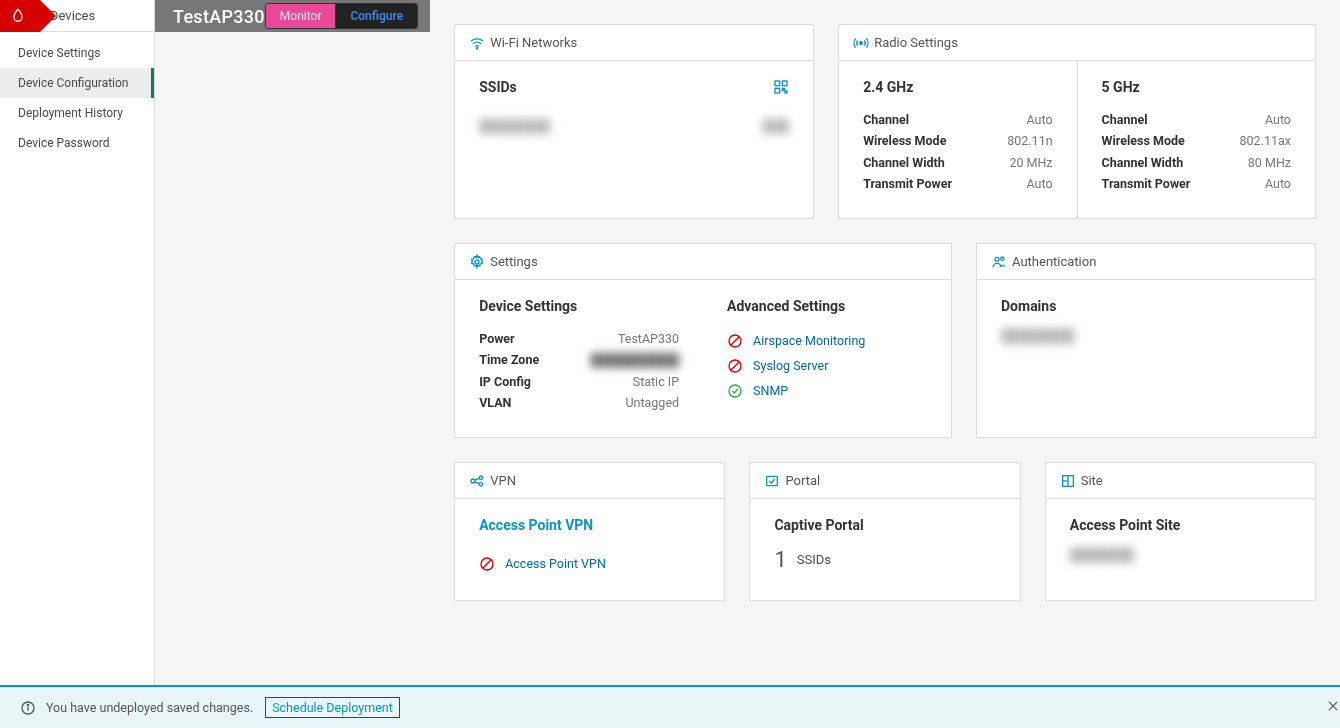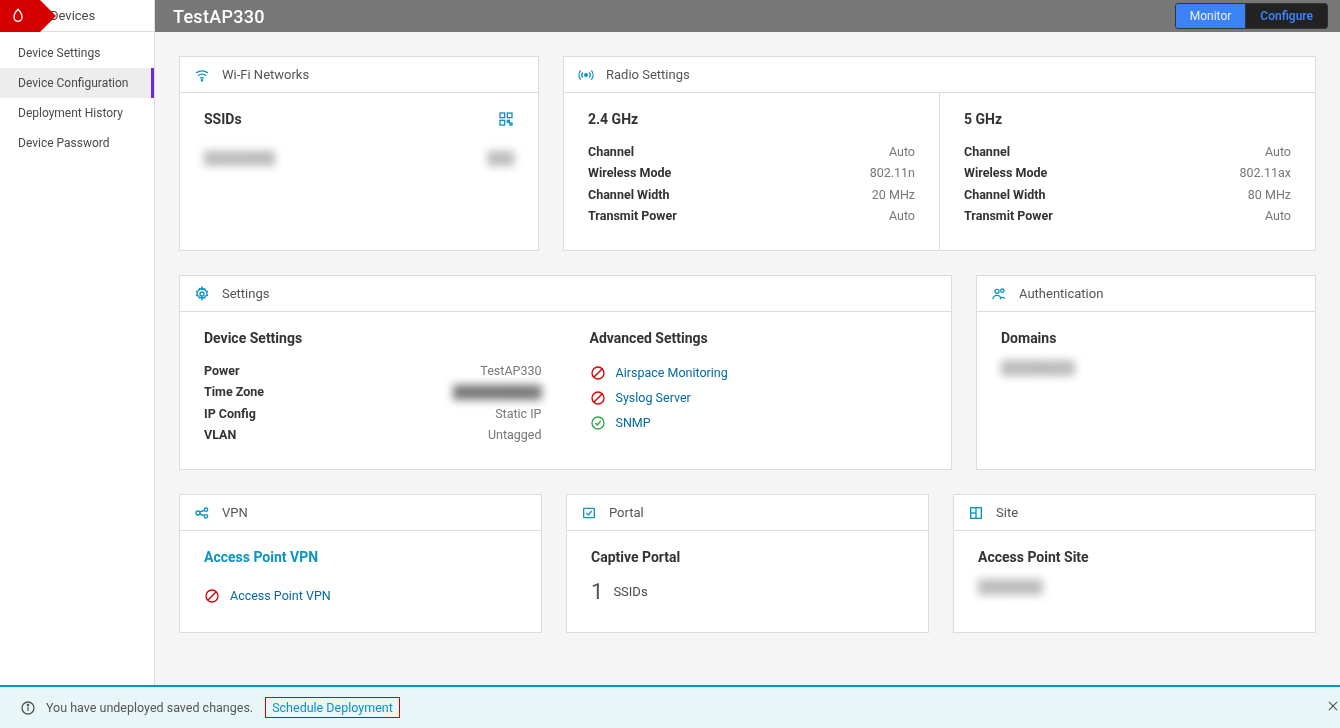--- a/index.html
+++ b/index.html
@@ -11,39 +11,39 @@
 
   
   .sidebar { width: 155px; flex: 0 0 155px; background: #fff; border-right: 1px solid #dcdcdc; display: flex; flex-direction: column; }
   .sidebar-header { position: relative; height: 32px; display: flex; align-items: center; padding-left: 40px; border-bottom: 1px solid #dcdcdc; font-size: 13px; color: #4a4a4a; }
   .brand-flag { position: absolute; left: 0; top: 0; width: 40px; height: 32px; background: #d60000; }
   .brand-flag::after { content: ""; position: absolute; right: -16px; top: 0; width: 0; height: 0; border-top: 16px solid transparent; border-bottom: 16px solid transparent; border-left: 16px solid #d60000; }
   .brand-flag svg { position: absolute; left: 10px; top: 8px; width: 16px; height: 16px; }
   .sidebar-header-text { margin-left: 10px; }
   .sidebar-nav { padding-top: 6px; }
   .side-item { padding: 8px 18px; font-size: 12px; color: #4a4a4a; cursor: pointer; }
-  .side-item.active { background: #ededed; border-right: 3px solid #6d28d9; }
-
-  
-  .page { flex: 1 1 auto; min-width: 0; display: flex; flex-direction: column; }
+  .side-item.active { background: #ededed; border-right: 3px solid #0f766e; }
+
+  
+  .page { flex: 1 1 auto; min-width: 0; display: flex; flex-direction: row; }
   .page-header { height: 32px; background: #777; display: flex; align-items: center; padding: 0 12px 0 18px; color: #fff; }
   .page-title { font-size: 18px; font-weight: 500; letter-spacing: .3px; }
   .page-header-spacer { flex: 1; }
   .seg { display: flex; border: 1px solid #333; border-radius: 3px; overflow: hidden; }
-  .seg-btn { font-size: 12px; padding: 5px 14px; background: #3b82f6; color: #eee; cursor: pointer; }
+  .seg-btn { font-size: 12px; padding: 5px 14px; background: #ec4899; color: #eee; cursor: pointer; }
   .seg-btn + .seg-btn { border-left: 1px solid #333; }
   .seg-btn.active { background: #222; color: #3b82f6; font-weight: 600; }
 
   .page-body { flex: 1; overflow: auto; padding: 24px 24px 8px 24px; }
 
   .row { display: flex; gap: 24px; margin-bottom: 24px; }
   .row > .card { display: flex; flex-direction: column; }
 
   .card { border: 1px solid #dcdcdc; background: #fff; }
-  .card-header { height: 36px; display: flex; align-items: center; gap: 12px; padding: 0 14px; border-bottom: 1px solid #dcdcdc; color: #555; font-size: 13px; }
+  .card-header { height: 36px; display: flex; align-items: center; gap: 5px; padding: 0 14px; border-bottom: 1px solid #dcdcdc; color: #555; font-size: 13px; }
   .card-header svg { width: 16px; height: 16px; flex: 0 0 16px; }
   .card-body { padding: 18px 24px 24px; flex: 1; }
 
   .section-title { font-weight: 700; color: #333; font-size: 14px; margin-bottom: 14px; }
 
   .kv { display: flex; justify-content: space-between; align-items: center; font-size: 12.5px; line-height: 1.7; }
   .kv .k { font-weight: 700; color: #333; }
   .kv .v { color: #777; }
 
   .blurred { filter: blur(4px); color: #bbb; user-select: none; }

